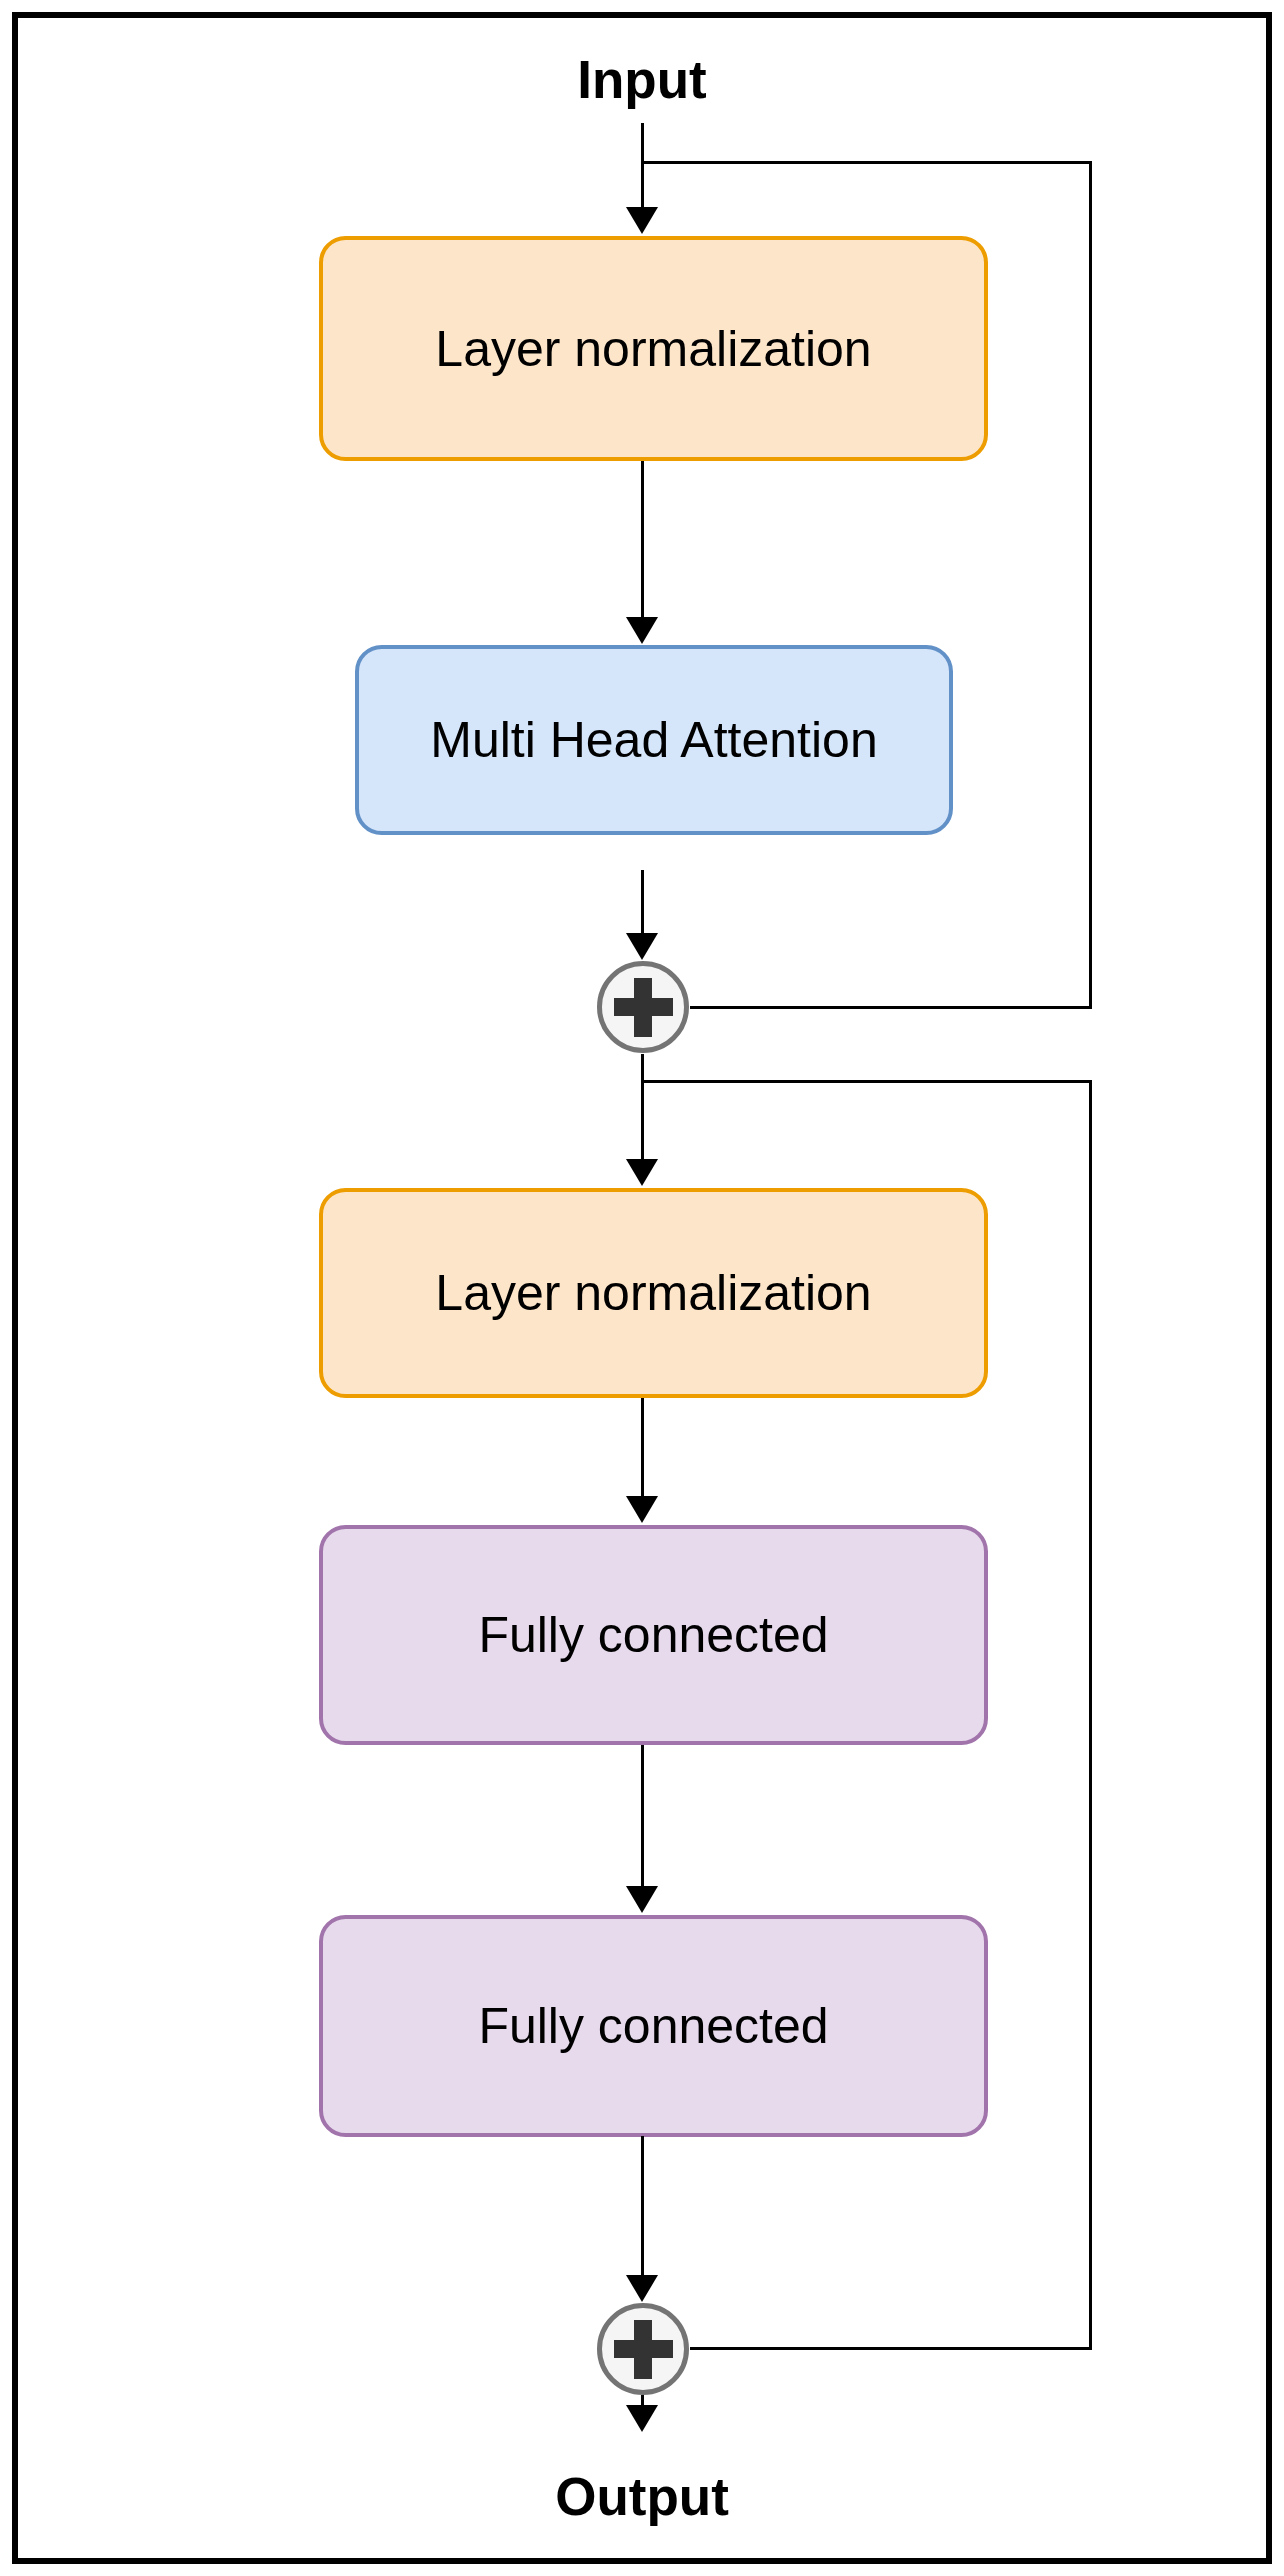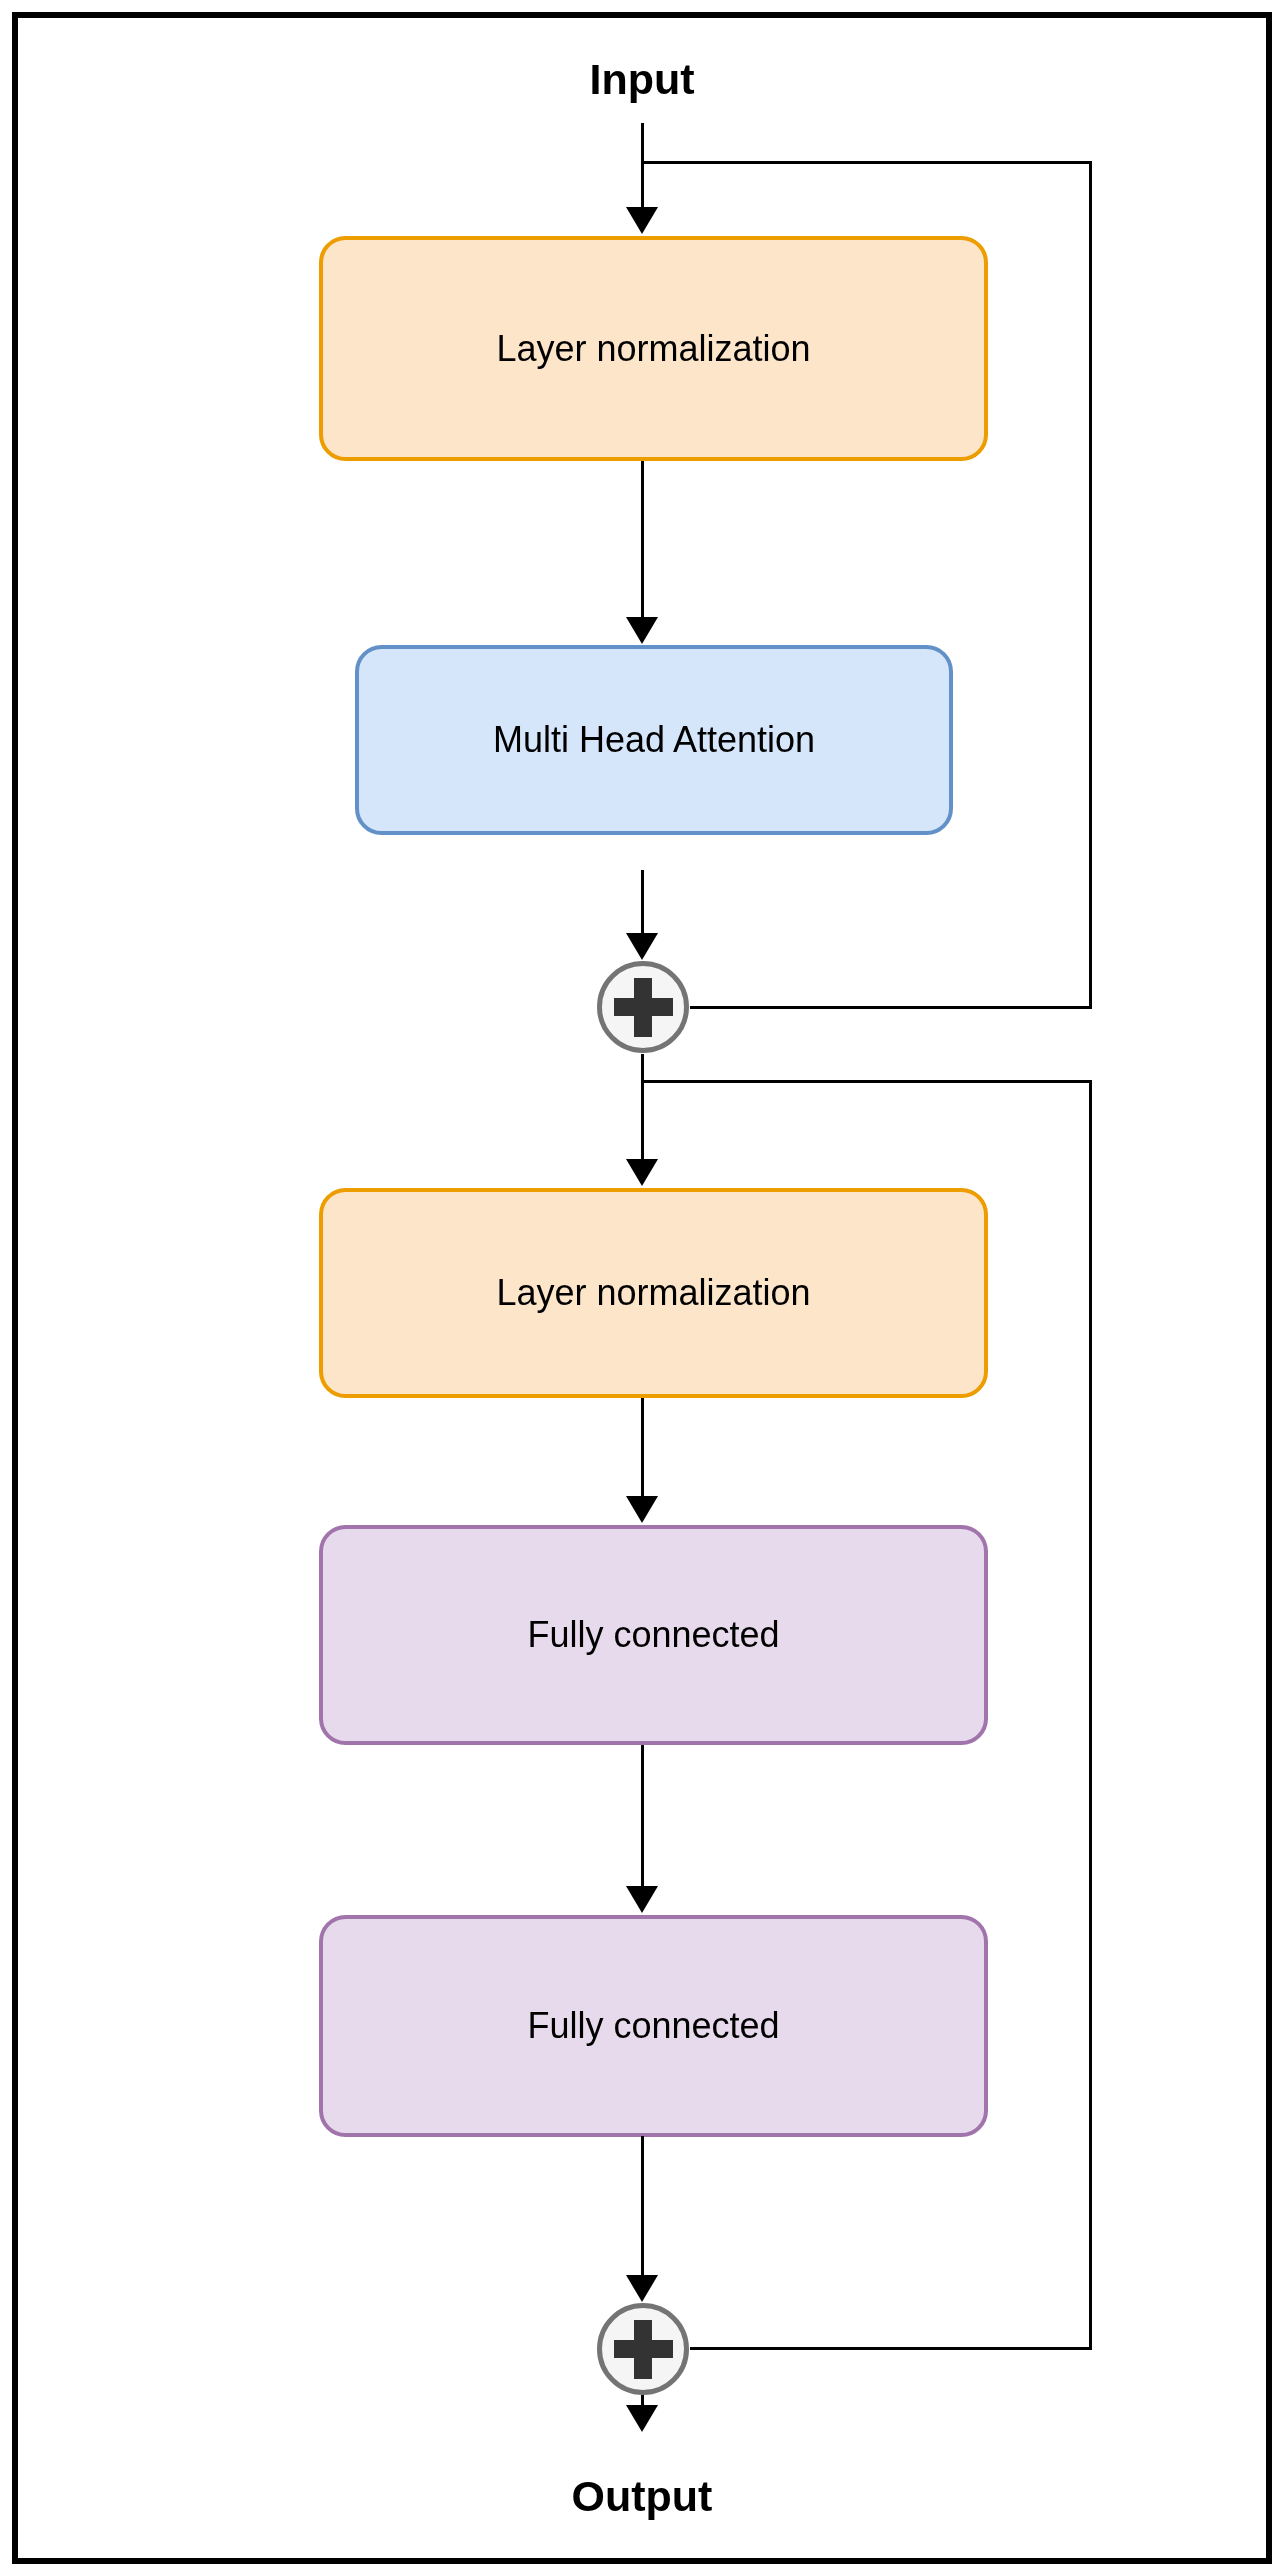--- a/index.html
+++ b/index.html
@@ -20,21 +20,21 @@
   .frame {
     position: absolute;
     left: 11.8px; top: 11.8px; right: 11.8px; bottom: 11.8px;
     border: 6.5px solid var(--frame, #000);
   }
   .title {
     position: absolute;
     left: 0;
     width: 1284px;
     text-align: center;
-    font-size: 43px;
+    font-size: 53px;
     font-weight: bold;
     line-height: 77px;
     color: var(--text, #000);
     white-space: nowrap;
   }
   .line {
     position: absolute;
     background: var(--line, #000);
   }
   .arrowhead {
@@ -46,21 +46,21 @@
   }
   .node {
     position: absolute;
     box-sizing: border-box;
     border-radius: 26.6px;
     display: flex;
     align-items: center;
     justify-content: center;
   }
   .node .node-label {
-    font-size: 36px;
+    font-size: 50px;
     color: var(--text, #000);
     white-space: nowrap;
   }
   .node.layer-norm {
     background: var(--layer_norm_fill, #FDE5C9);
     border: 4.1px solid var(--layer_norm_stroke, #ED9D00);
   }
   .node.attention {
     background: var(--attention_fill, #D7E6F9);
     border: 4.1px solid var(--attention_stroke, #5C8FC6);

